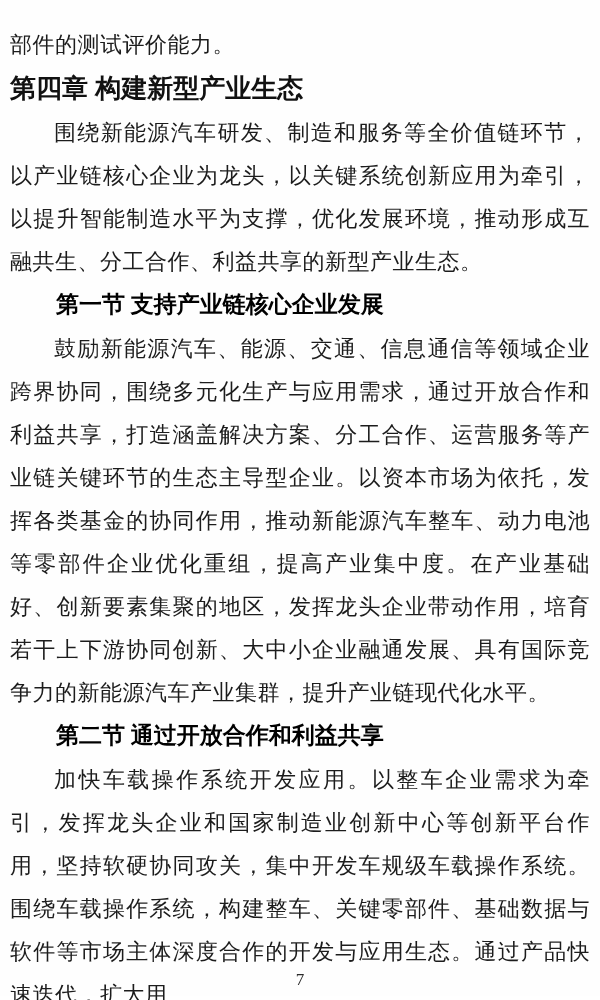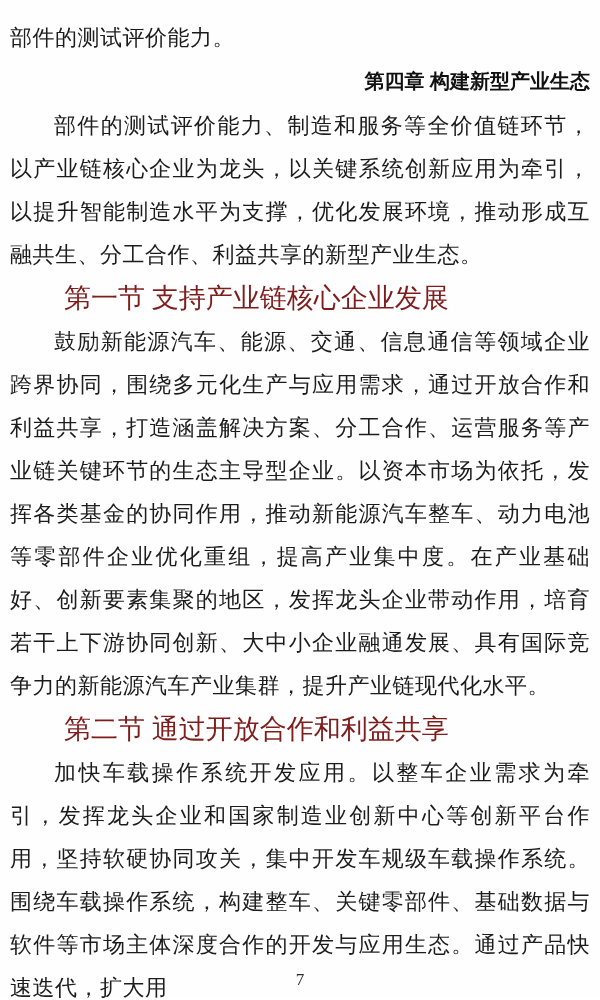--- a/index.html
+++ b/index.html
@@ -8,45 +8,45 @@
     height: 1000px;
     background: #ffffff;
     overflow: hidden;
   }
   .page {
     position: relative;
     width: 600px;
     height: 996px;
     background: #fefefe;
     color: #1c1c1c;
-    padding: 16px 10px 0 10px;
+    padding: 23px 10px 0 10px;
     font-family: "Liberation Serif", "DejaVu Serif", serif;
   }
   .body-line {
     font-size: 22px;
     line-height: 43px;
     text-align: justify;
     text-justify: inter-ideograph;
     letter-spacing: 0.5px;
   }
   .indent { text-indent: 2em; }
   .chapter {
     font-family: "Liberation Sans", "DejaVu Sans", sans-serif;
-    font-size: 20px;
+    font-size: 26px;
     font-weight: bold;
-    text-align: right;
+    text-align: left;
     line-height: 45px;
     color: #111111;
   }
   .section {
-    font-size: 27px;
-    font-weight: normal;
+    font-size: 23px;
+    font-weight: bold;
     line-height: 44px;
     text-indent: 2em;
-    color: #7f1d1d;
+    color: #000000;
   }
   .pagenum {
     position: absolute;
     bottom: 6px;
     left: 0;
     right: 0;
     text-align: center;
     font-size: 17px;
     line-height: 20px;
     color: #2a2a2a;
@@ -55,21 +55,21 @@
 </style>
 </head>
 <body>
 
 <div class="page">
 
   <p class="body-line">部件的测试评价能力。</p>
 
   <h1 class="chapter">第四章 构建新型产业生态</h1>
 
-  <p class="body-line indent">部件的测试评价能力、制造和服务等全价值链环节，以产业链核心企业为龙头，以关键系统创新应用为牵引，以提升智能制造水平为支撑，优化发展环境，推动形成互融共生、分工合作、利益共享的新型产业生态。</p>
+  <p class="body-line indent">围绕新能源汽车研发、制造和服务等全价值链环节，以产业链核心企业为龙头，以关键系统创新应用为牵引，以提升智能制造水平为支撑，优化发展环境，推动形成互融共生、分工合作、利益共享的新型产业生态。</p>
 
   <h2 class="section">第一节 支持产业链核心企业发展</h2>
 
   <p class="body-line indent">鼓励新能源汽车、能源、交通、信息通信等领域企业跨界协同，围绕多元化生产与应用需求，通过开放合作和利益共享，打造涵盖解决方案、分工合作、运营服务等产业链关键环节的生态主导型企业。以资本市场为依托，发挥各类基金的协同作用，推动新能源汽车整车、动力电池等零部件企业优化重组，提高产业集中度。在产业基础好、创新要素集聚的地区，发挥龙头企业带动作用，培育若干上下游协同创新、大中小企业融通发展、具有国际竞争力的新能源汽车产业集群，提升产业链现代化水平。</p>
 
   <h2 class="section">第二节 通过开放合作和利益共享</h2>
 
   <p class="body-line indent">加快车载操作系统开发应用。以整车企业需求为牵引，发挥龙头企业和国家制造业创新中心等创新平台作用，坚持软硬协同攻关，集中开发车规级车载操作系统。围绕车载操作系统，构建整车、关键零部件、基础数据与软件等市场主体深度合作的开发与应用生态。通过产品快速迭代，扩大用</p>
 
   <div class="pagenum">7</div>

